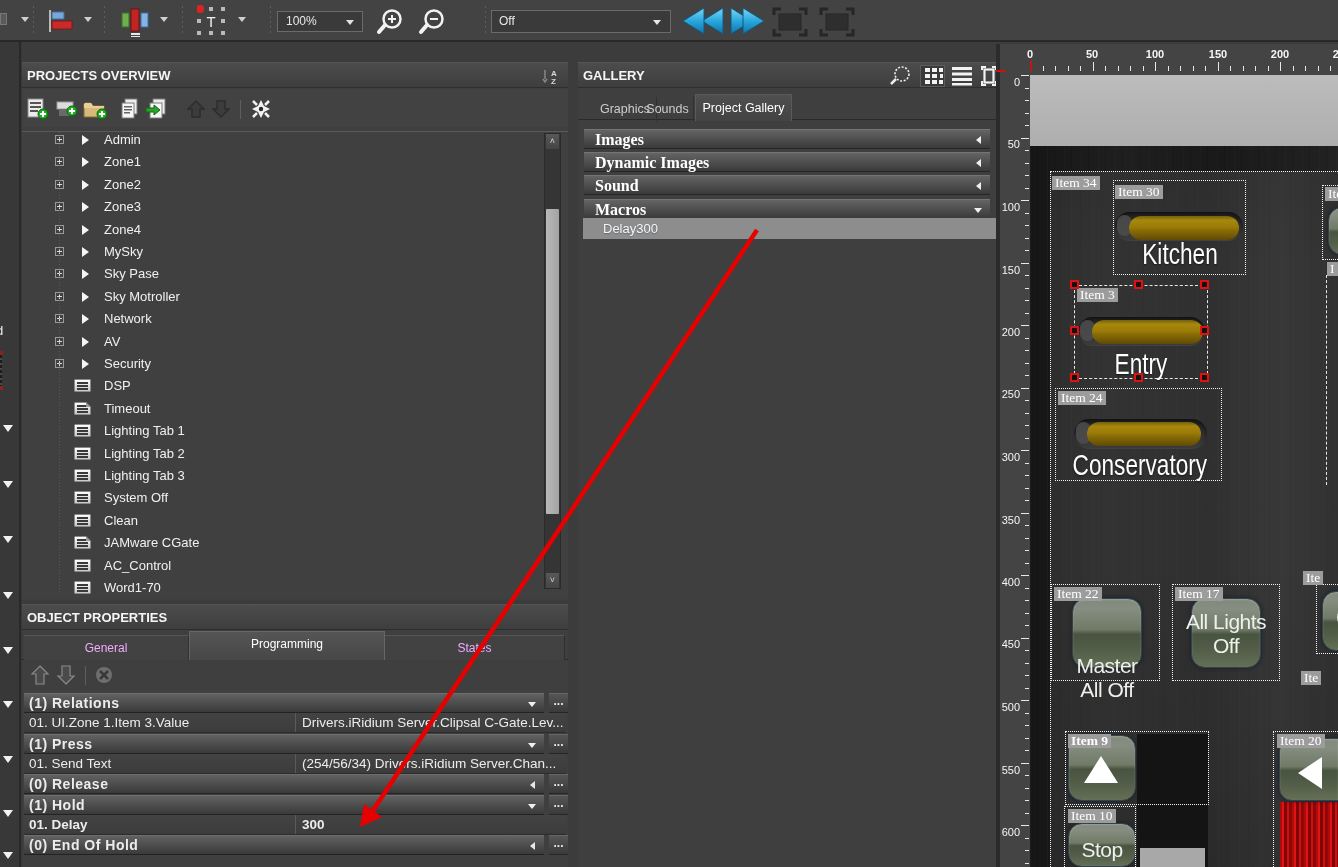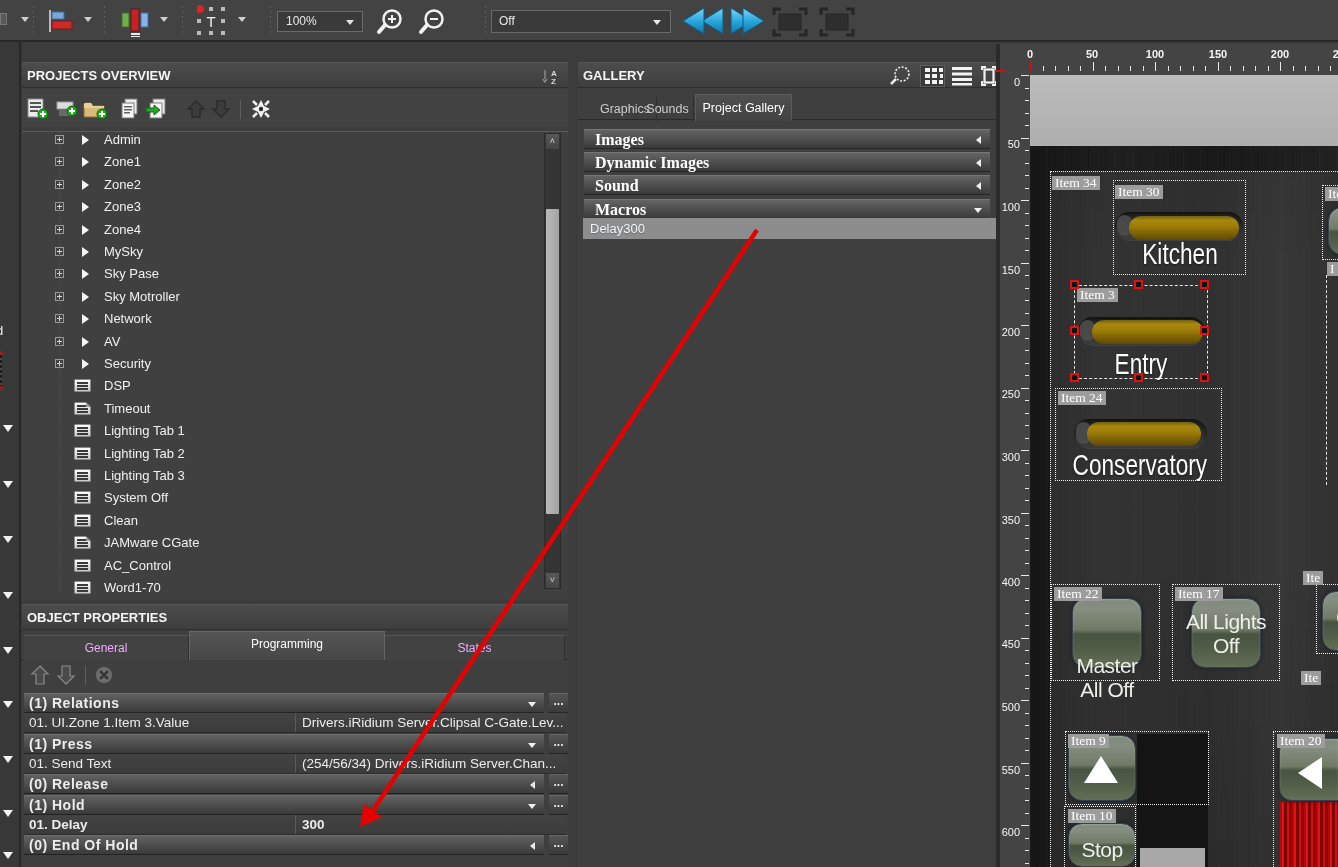--- a/index.html
+++ b/index.html
@@ -419,21 +419,21 @@
 </svg>
 <div class="abs" style="left:0;top:30px;width:418px;height:28px;border-bottom:1px solid #2a2a2a;">
 <div class="gtab" style="left:16px;top:5px;width:63px;">Graphics</div>
 <div class="gtab" style="left:64px;top:5px;width:52px;">Sounds</div>
 <div class="gtab" style="left:117px;top:2px;width:97px;background:linear-gradient(180deg,#4f4f4f,#434343);color:#fff;height:27px;line-height:26px;border:1px solid #5a5a5a;border-bottom:none;">Project Gallery</div>
 </div>
 <div class="gsec" style="top:67px;">Images<span class="larr" style="right:9px;top:6px;border-right-color:#f0f0f0;"></span></div>
 <div class="gsec" style="top:90px;">Dynamic Images<span class="larr" style="right:9px;top:6px;border-right-color:#f0f0f0;"></span></div>
 <div class="gsec" style="top:113px;">Sound<span class="larr" style="right:9px;top:6px;border-right-color:#f0f0f0;"></span></div>
 <div class="gsec" style="top:137px;">Macros<span class="darr" style="right:8px;top:8px;border-top-color:#f0f0f0;"></span></div>
-<div class="abs" style="left:5px;top:156px;width:472px;height:21px;background:#8d8d8d;color:#f2f6fa;font-size:13px;line-height:21px;padding-left:7px;text-shadow:0 1px 1px rgba(0,0,0,.25);">Delay300</div>
+<div class="abs" style="left:5px;top:156px;width:472px;height:21px;background:#8d8d8d;color:#f2f6fa;font-size:13px;line-height:21px;padding-left:20px;text-shadow:0 1px 1px rgba(0,0,0,.25);">Delay300</div>
 </div>
 <div class="abs" style="left:996px;top:44px;width:342px;height:823px;background:#444;overflow:hidden;">
 <div class="abs" style="left:0;top:0;width:4px;height:823px;background:#2b2b2b;"></div>
 <div class="rnum" style="left:20px;top:4px;width:28px;text-align:center;">0</div>
 <div class="rnum" style="left:82px;top:4px;width:28px;text-align:center;">50</div>
 <div class="rnum" style="left:145px;top:4px;width:28px;text-align:center;">100</div>
 <div class="rnum" style="left:208px;top:4px;width:28px;text-align:center;">150</div>
 <div class="rnum" style="left:270px;top:4px;width:28px;text-align:center;">200</div>
 <div class="rnum" style="left:332px;top:4px;width:28px;text-align:center;">250</div>
 <div class="tick" style="left:34.0px;top:18px;width:1px;height:9px;"></div>
@@ -587,21 +587,21 @@
 <div class="btxt" style="left:25px;top:375px;">Conservatory</div>
 <div class="dotted" style="left:21px;top:509px;width:109px;height:97px;"></div>
 <div class="ilabel" style="left:24px;top:512px;">Item 22</div>
 <div class="gbtn" style="left:42px;top:523px;width:70px;height:70px;"></div>
 <div class="gbtxt" style="left:42px;top:535px;width:70px;margin-top:44px;">Master<br>All Off</div>
 <div class="dotted" style="left:142px;top:509px;width:108px;height:97px;"></div>
 <div class="ilabel" style="left:145px;top:512px;">Item 17</div>
 <div class="gbtn" style="left:161px;top:523px;width:70px;height:70px;"></div>
 <div class="gbtxt" style="left:153px;top:535px;width:86px;">All Lights<br>Off</div>
 <div class="dotted" style="left:35px;top:656px;width:144px;height:74px;"></div>
-<div class="ilabel" style="left:38px;top:659px;">Item 9</div>
+<div class="ilabel" style="left:38px;top:659px;font-weight:bold;">Item 9</div>
 <div class="gbtn" style="left:38px;top:660px;width:68px;height:66px;"></div>
 <div class="abs" style="left:54px;top:681px;width:0;height:0;border-left:17px solid transparent;border-right:17px solid transparent;border-bottom:27px solid #fff;z-index:4;"></div>
 <div class="abs" style="left:107px;top:659px;width:71px;height:133px;background:#141414;z-index:2;"></div>
 <div class="abs" style="left:110px;top:773px;width:65px;height:19px;background:#a8a8a8;z-index:2;"></div>
 <div class="dotted" style="left:34px;top:731px;width:72px;height:61px;border-bottom:none;"></div>
 <div class="ilabel" style="left:38px;top:734px;">Item 10</div>
 <div class="gbtn" style="left:38px;top:748px;width:68px;height:44px;"></div>
 <div class="gbtxt" style="left:38px;top:763px;width:68px;font-size:21px;">Stop</div>
 <div class="dotted" style="left:243px;top:656px;width:65px;height:136px;border-right:none;border-bottom:none;"></div>
 <div class="ilabel" style="left:247px;top:659px;">Item 20</div>

